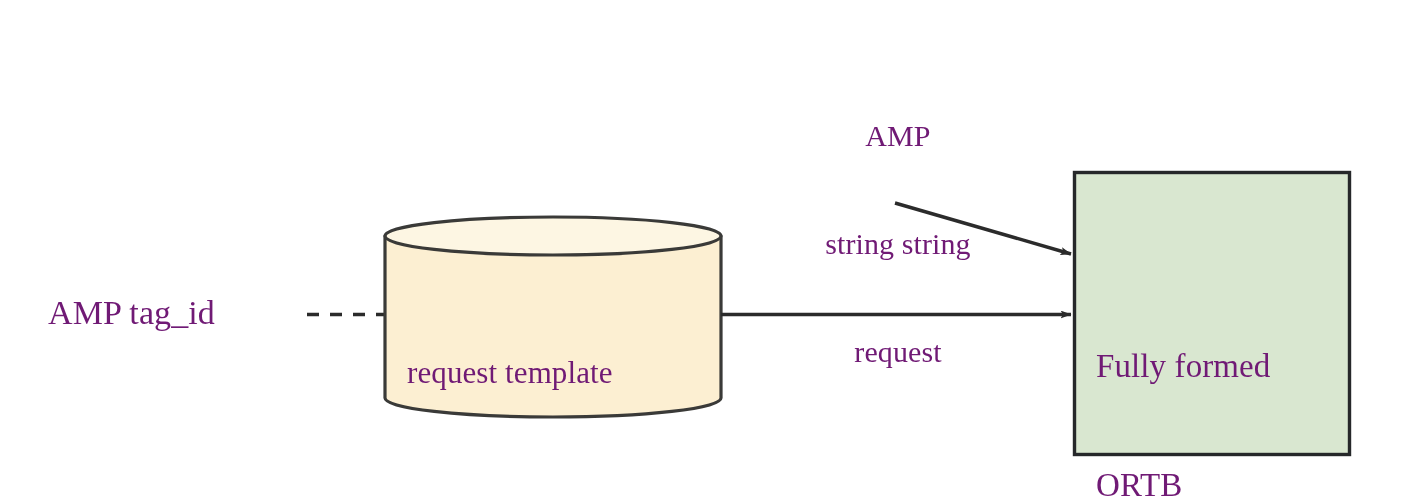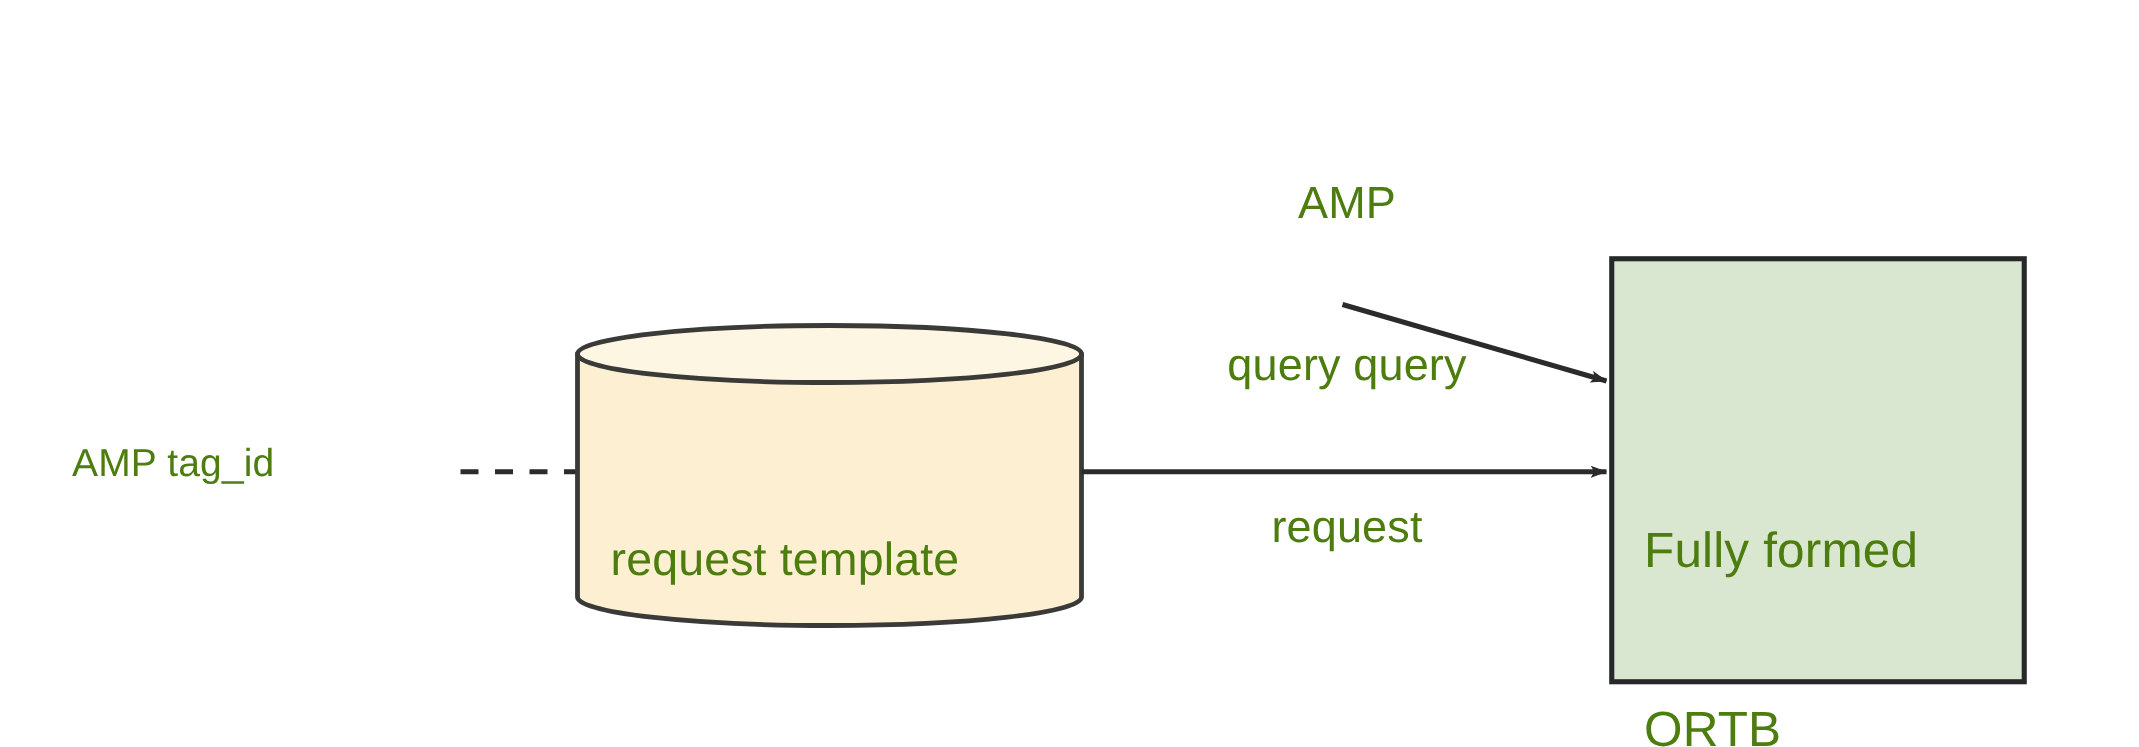--- a/index.html
+++ b/index.html
@@ -20,32 +20,32 @@
   }
   .diagram-svg {
     position: absolute;
     left: 0;
     top: 0;
     width: 1426px;
     height: 498px;
   }
   .lbl {
     position: absolute;
-    color: #4d7c0f;
-    font-family: Liberation Sans, sans-serif;
+    color: #701a75;
+    font-family: Liberation Serif, serif;
     white-space: pre;
     line-height: 1.20;
     letter-spacing: 0.1px;
   }
 
   
   #label-amp-tag-id {
     left: 48px;
     top: 293px;
-    font-size: 26px;
+    font-size: 34px;
   }
 
   
   #label-query-params {
     left: 778px;
     top: 46px;
     width: 240px;
     text-align: center;
     font-size: 30px;
   }
@@ -88,21 +88,21 @@
 
     <line x1="895" y1="203" x2="1071" y2="254" stroke="#2b2b2b" stroke-width="3.4" marker-end="url(#arrow-filled)"></line>
 
     <rect x="1074.5" y="172.5" width="275" height="282" fill="#d9e7d0" stroke="#26282a" stroke-width="3.4"></rect>
   </svg>
 
   <div class="lbl" id="label-amp-tag-id">AMP tag_id</div>
 
   <div class="lbl" id="label-query-params">
     <div>AMP</div>
-    <div>query query</div>
+    <div>string string</div>
     <div>request</div>
   </div>
 
   <div class="lbl" id="label-cylinder-text">
     <div>request template</div>
   </div>
 
   <div class="lbl" id="label-ortb-text">
     <div>Fully formed</div>
     <div>ORTB</div>

